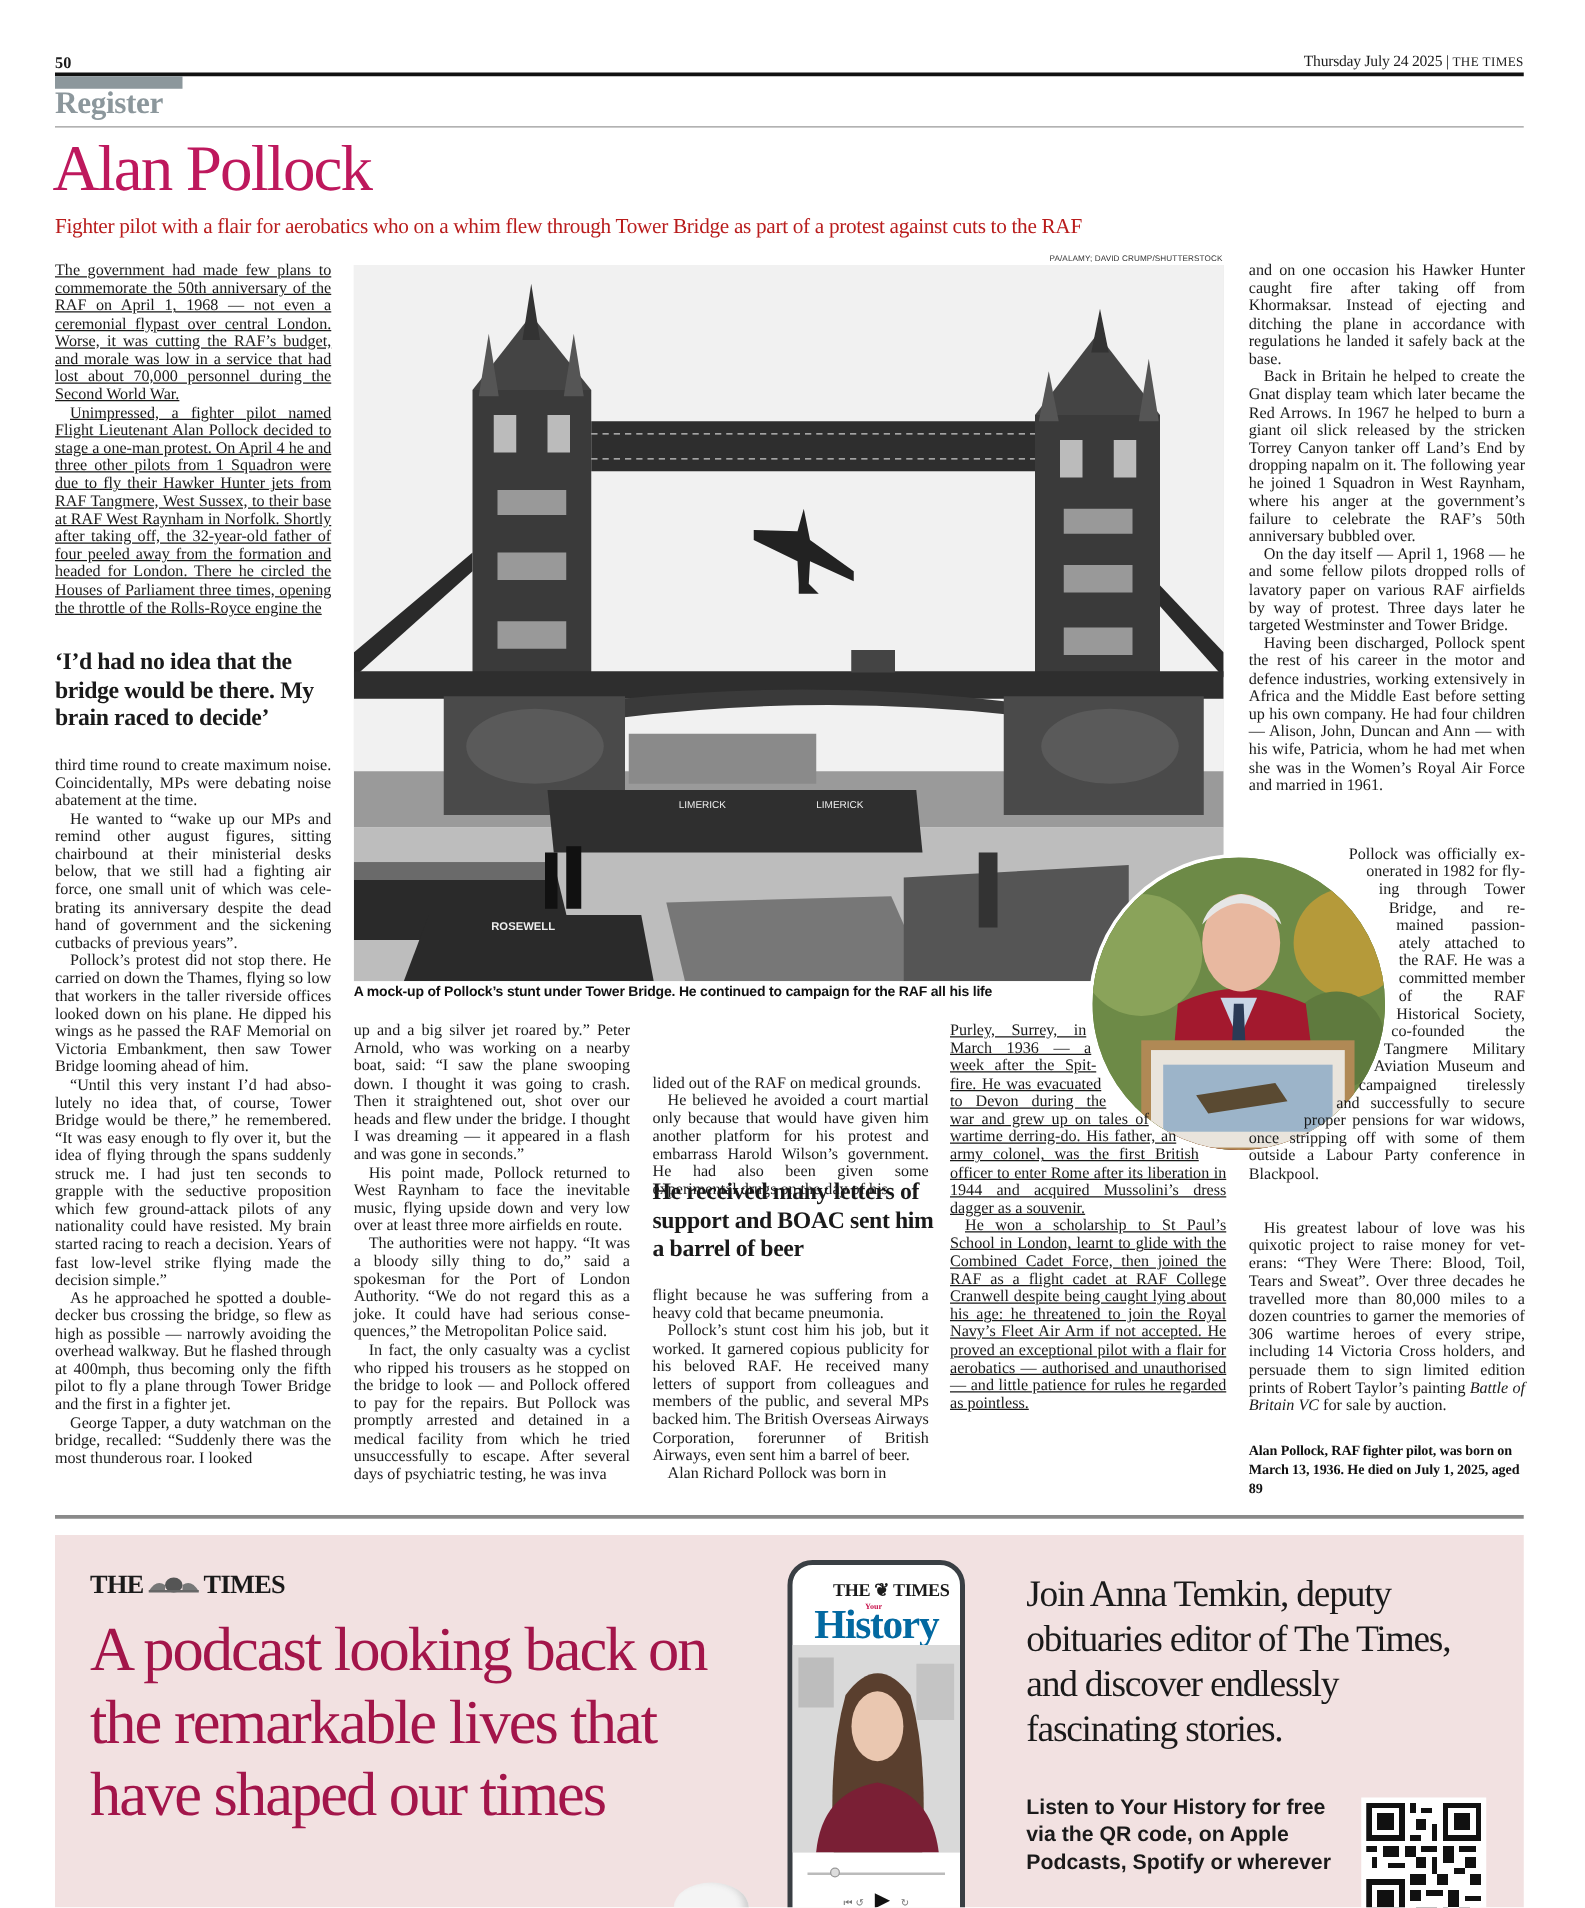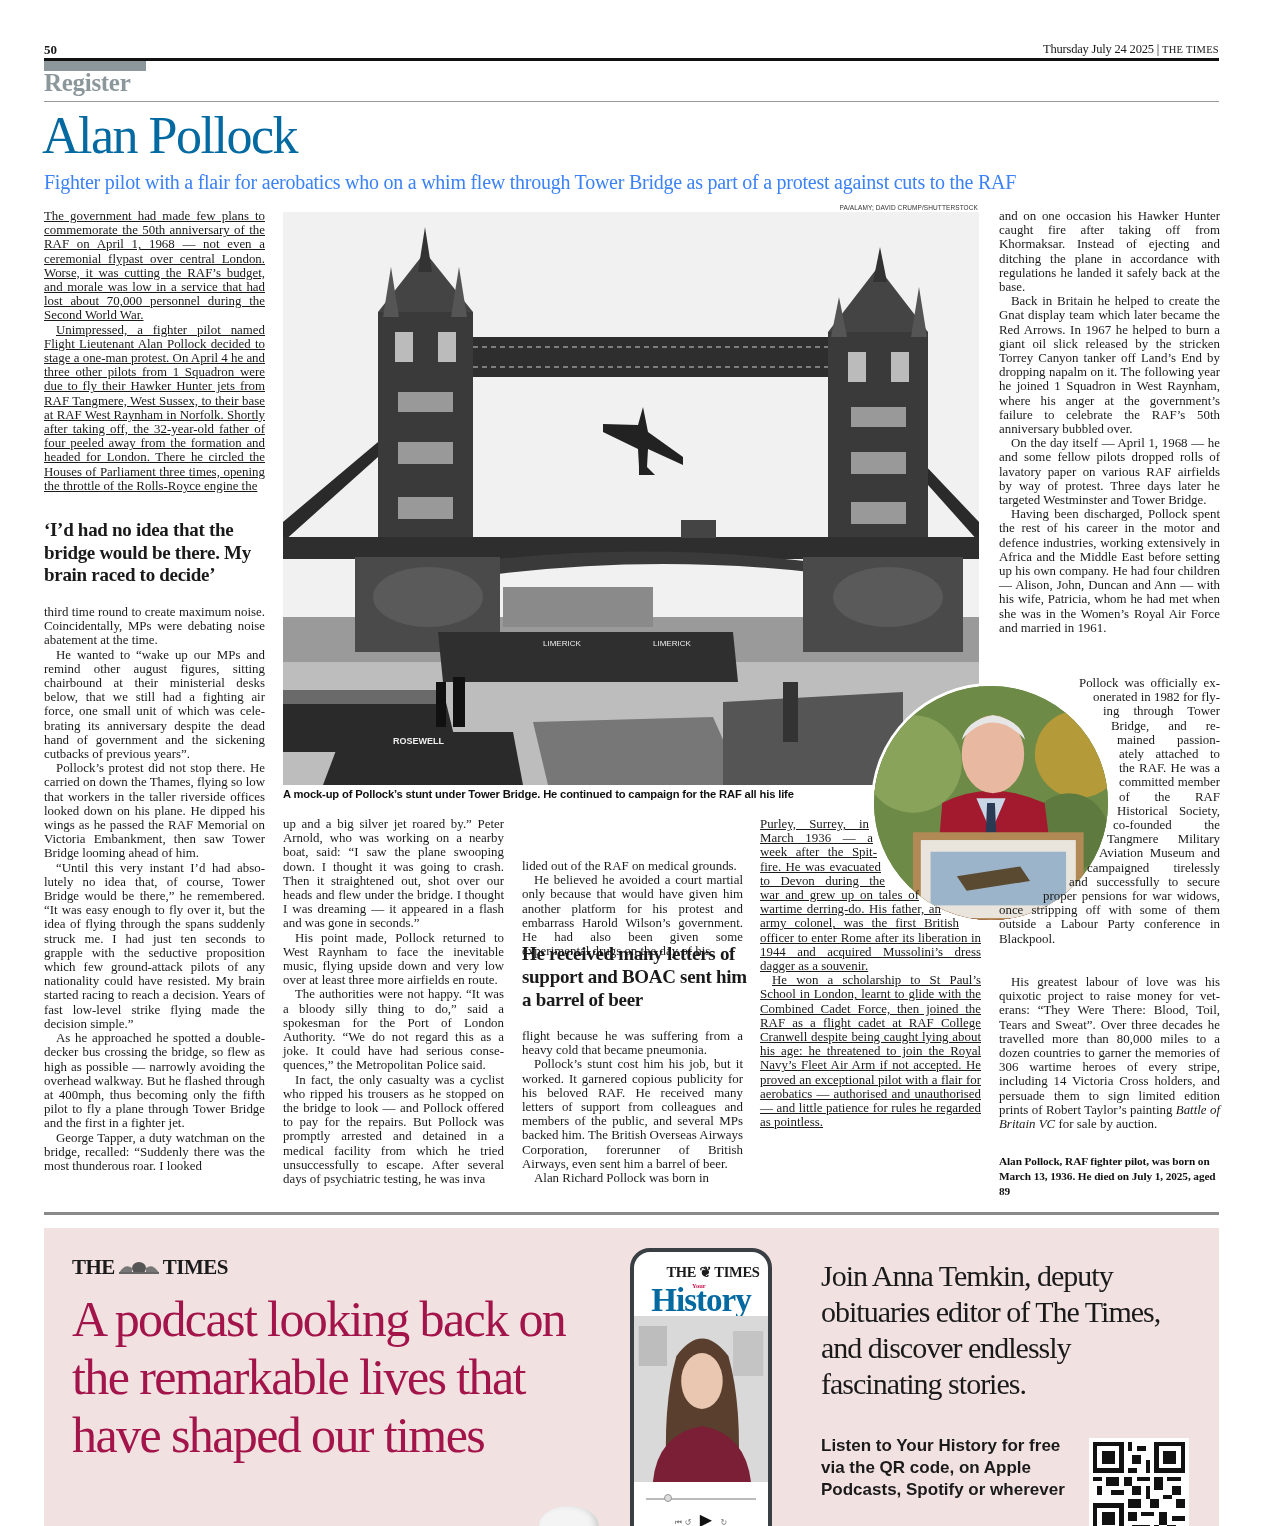--- a/index.html
+++ b/index.html
@@ -7,22 +7,22 @@
   body { position: relative; font-family: "Liberation Serif", "DejaVu Serif", serif; color: #1a1a1a; }
 
   .folio { position: absolute; top: 40px; left: 44px; right: 49px; height: 20px; font-size: 13px; }
   .folio .pg { position: absolute; left: 0; top: 2px; font-weight: bold; }
   .folio .dateline { position: absolute; right: 0; top: 2px; font-size: 12.5px; letter-spacing: -0.2px; }
   .folio .dateline .paper { font-size: 10.5px; letter-spacing: 0.3px; }
   .rule-top { position: absolute; top: 58px; left: 44px; right: 49px; height: 3px; background: #111; }
   .reg-bar { position: absolute; top: 61px; left: 44px; width: 102px; height: 10px; background: #8c979c; }
   .register { position: absolute; top: 69px; left: 44px; font-size: 25px; font-weight: bold; color: #8c979c; letter-spacing: -0.3px; }
   .rule-thin { position: absolute; top: 101px; left: 44px; right: 49px; height: 1px; background: #999; }
-  .headline { position: absolute; top: 106px; left: 42px; font-size: 52px; font-weight: normal; letter-spacing: -1.5px; color: #0369a1; }
-  .standfirst { position: absolute; top: 171px; left: 44px; right: 40px; font-size: 20px; letter-spacing: -0.25px; color: #3b82f6; }
+  .headline { position: absolute; top: 106px; left: 42px; font-size: 52px; font-weight: normal; letter-spacing: -1.5px; color: #be185d; }
+  .standfirst { position: absolute; top: 171px; left: 44px; right: 40px; font-size: 17px; letter-spacing: -0.25px; color: #b91c1c; }
 
   .col { position: absolute; font-size: 12.9px; line-height: 14.2px; text-align: justify; hyphens: manual; }
   .col p { text-indent: 12px; }
   .col p.first { text-indent: 0; }
   .col1a { left: 44px; top: 209px; width: 221px; text-decoration: underline; }
   .pull1 { position: absolute; left: 44px; top: 519px; width: 225px; font-size: 19px; line-height: 22.5px; font-weight: bold; letter-spacing: -0.3px; }
   .col1b { left: 44px; top: 605px; width: 221px; }
   .col2 { left: 283px; top: 817px; width: 221px; }
   .col3a { left: 522px; top: 859px; width: 221px; }
   .pull2 { position: absolute; left: 522px; top: 942px; width: 225px; font-size: 19px; line-height: 23px; font-weight: bold; letter-spacing: -0.3px; }

